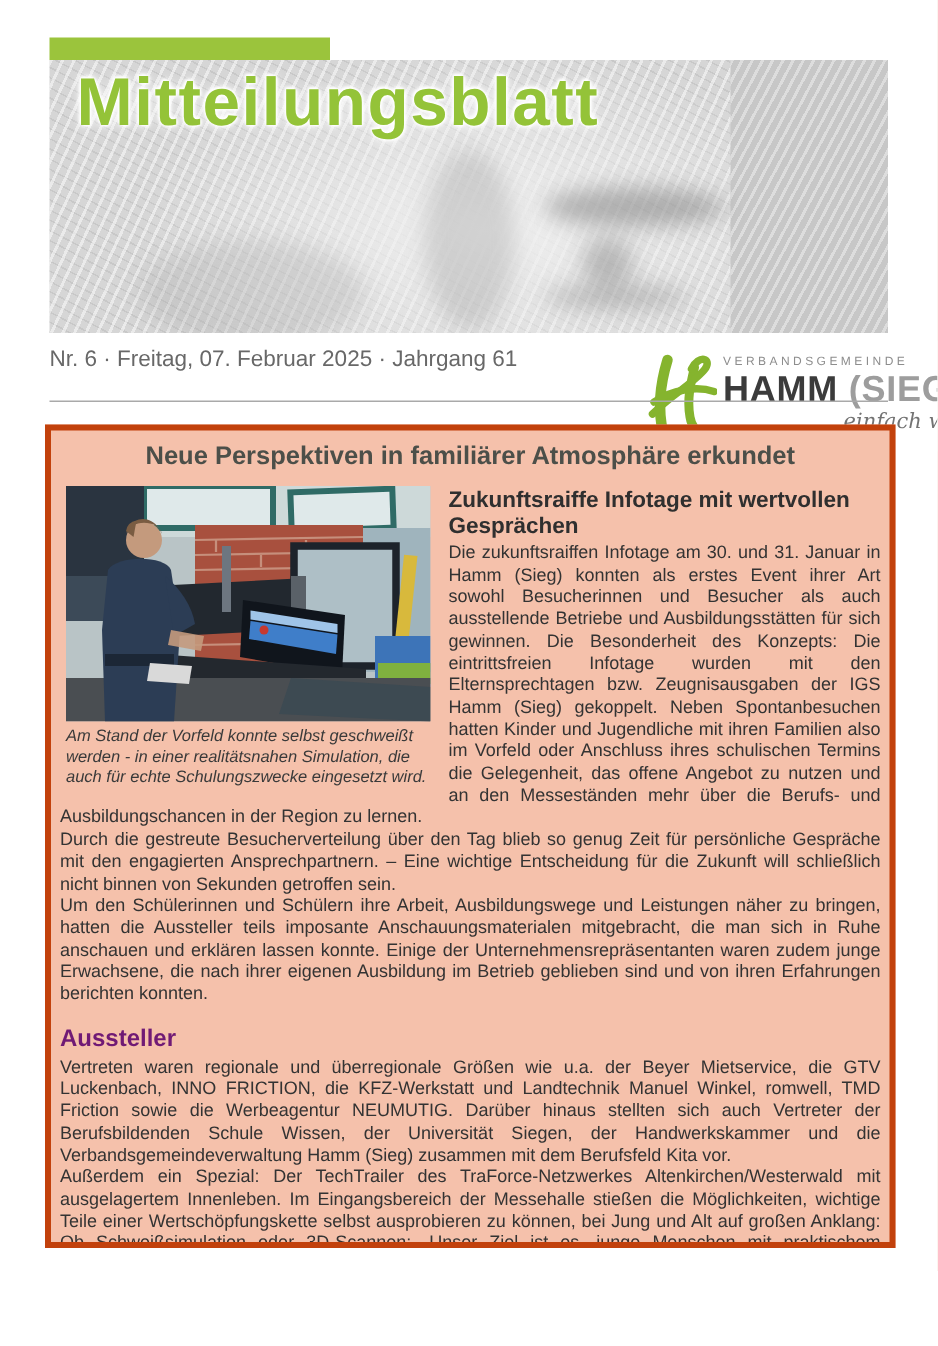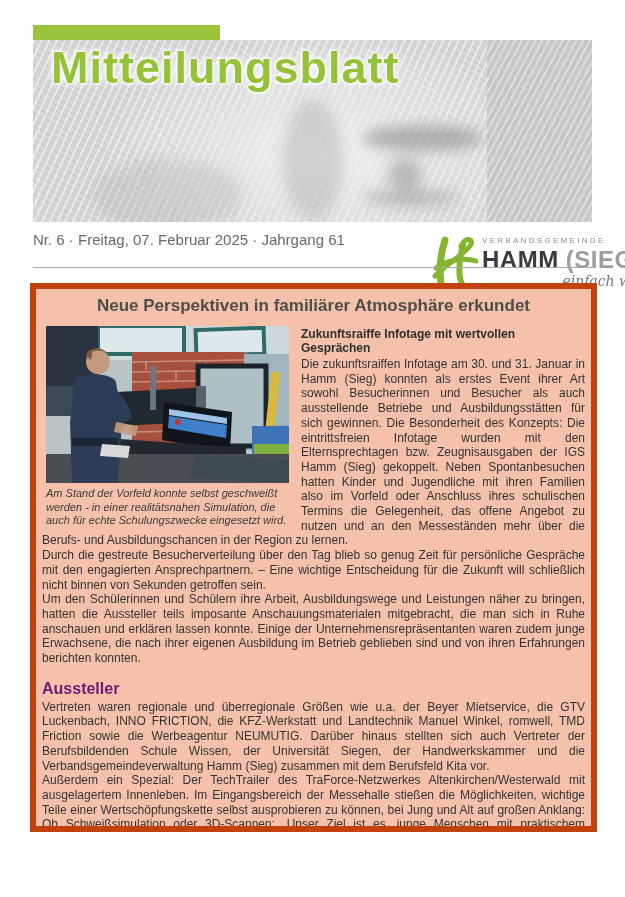--- a/index.html
+++ b/index.html
@@ -36,26 +36,26 @@
   .logo-name{font-size:24px;color:#3b3b3b;font-weight:bold;letter-spacing:.5px;}
   .logo-suffix{font-weight:bold;color:#9d9d9d;}
   .logo-tagline{text-align:right;font-size:14px;color:#737373;font-style:italic;
     font-family:"DejaVu Serif", serif;margin-top:2px;}
 
   .issue-line{position:absolute;left:33px;top:231px;font-size:15px;color:#686868;}
   .rule{position:absolute;left:33px;top:267px;width:559px;height:1px;background:#a9a9a9;}
 
   
   .article{position:absolute;left:30px;top:283px;width:567px;height:549px;box-sizing:border-box;
-    background:#f5c1ab;border:6px solid #c2410c;padding:4px 6px;overflow:hidden;}
+    background:#f5c1ab;border:4px solid #c2410c;padding:4px 6px;overflow:hidden;}
   .headline{margin:3px 0 8px;text-align:center;font-size:17px;font-weight:bold;color:#4c4f49;}
   .photo-fig{float:left;width:245px;margin:2px 10px 2px 4px;}
   .photo-fig svg{display:block;}
   .photo-caption{font-size:11px;font-style:italic;color:#3a3a3a;line-height:13.5px;margin-top:4px;}
-  .subhead{margin:11px 0 2px;font-size:12px;font-weight:bold;color:#2f2f2f;}
+  .subhead{margin:11px 0 2px;font-size:15px;font-weight:bold;color:#2f2f2f;}
   .article p{margin:0;font-size:12px;line-height:14.7px;text-align:justify;color:#333333;}
   .sec-head{margin:14px 0 2px;font-size:16px;font-weight:bold;color:#701a75;}
 
   
   .footer{position:absolute;left:33px;top:840px;width:559px;height:34px;box-sizing:border-box;
     background:#9bc43c;color:#ffffff;text-align:center;font-weight:bold;font-size:11px;
     line-height:14.5px;letter-spacing:.4px;padding-top:3px;}
 </style>
 </head>
 <body>

